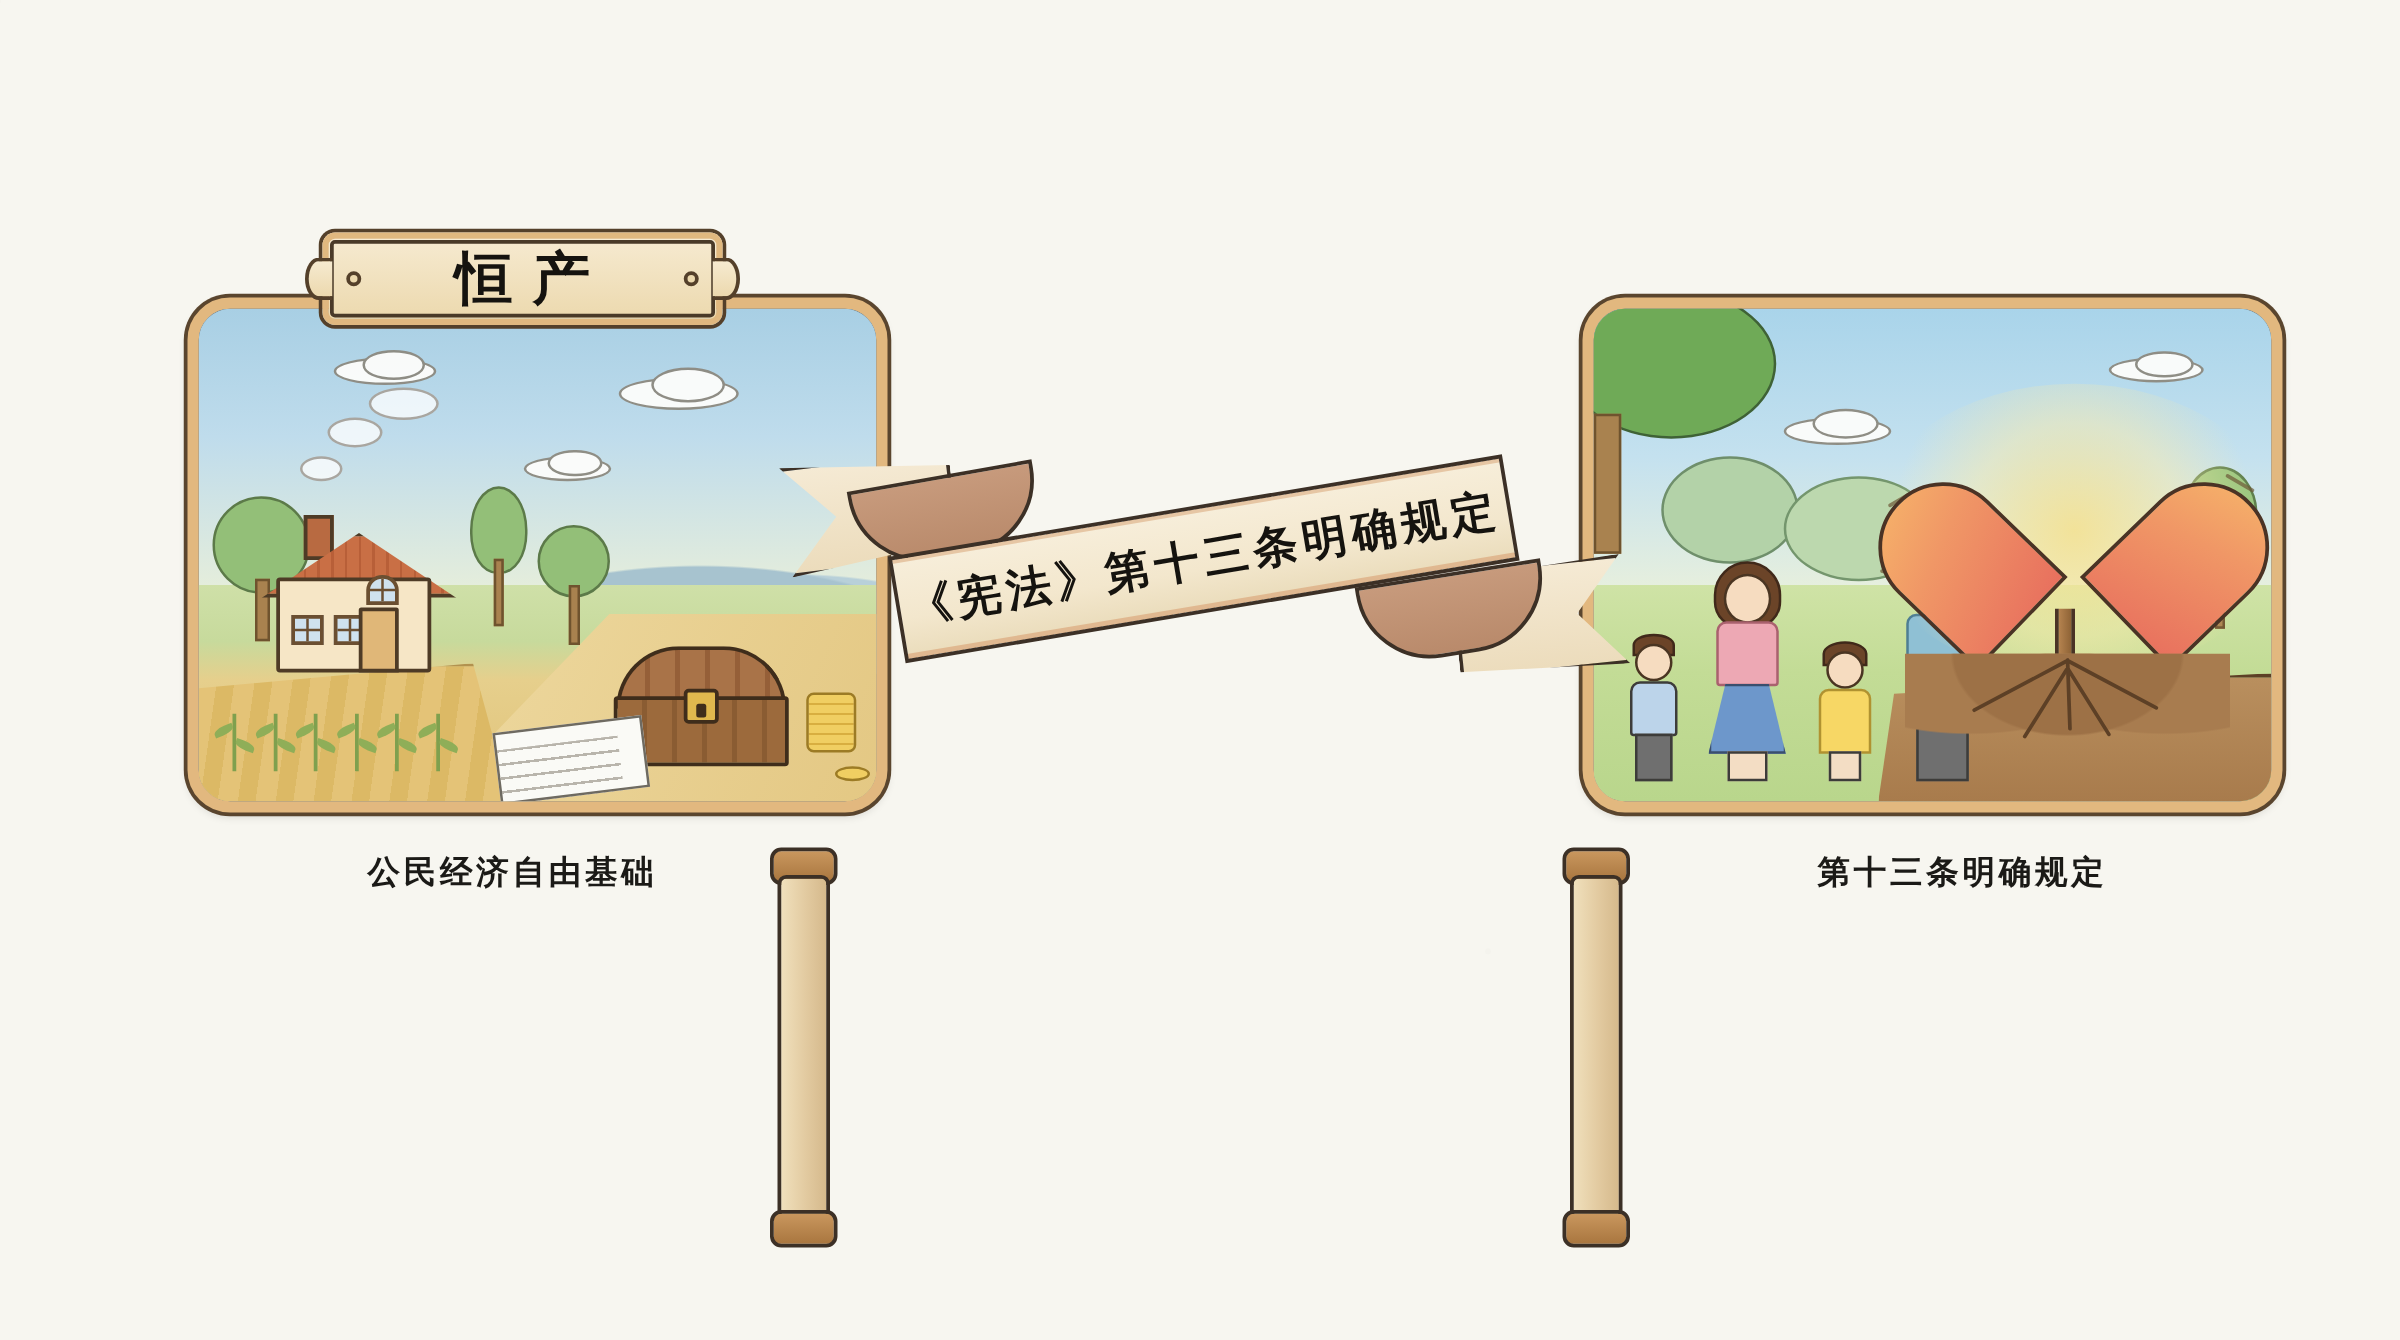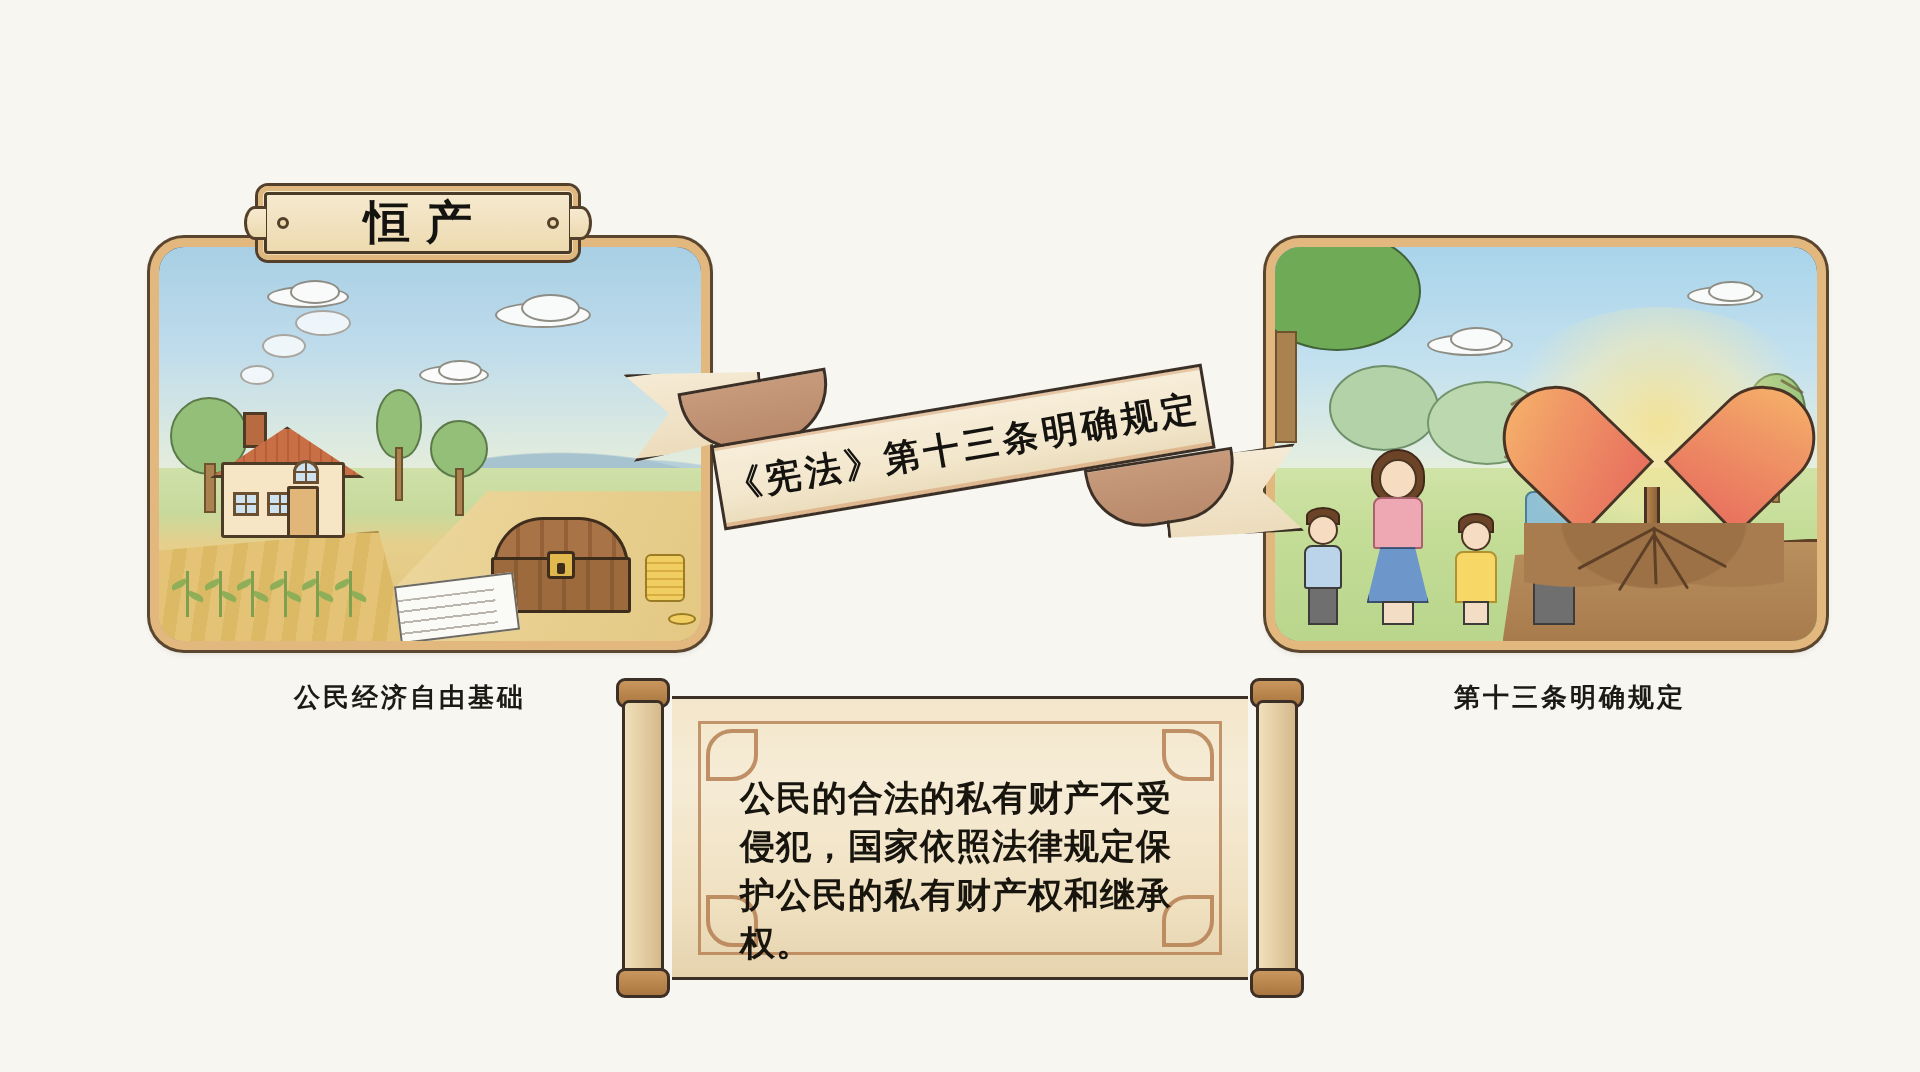--- a/index.html
+++ b/index.html
@@ -532,27 +532,20 @@
     <span class="tail left"></span>
     <span class="tail right"></span>
     <span class="fold l"></span>
     <span class="fold r"></span>
     <span class="band">
       <span class="txt">《宪法》第十三条明确规定</span>
     </span>
   </div>
 
   <div id="scroll">
-    <div class="sheet">
-      <span class="flourish tl"></span>
-      <span class="flourish tr"></span>
-      <span class="flourish bl"></span>
-      <span class="flourish br"></span>
-      <div class="body-text">公民的合法的私有财产不受侵犯，国家依照法律规定保护公民的私有财产权和继承权。</div>
-    </div>
     <div class="roller" id="roller-left">
       <span class="knob t"></span>
       <span class="rod"></span>
       <span class="knob b"></span>
     </div>
     <div class="roller" id="roller-right">
       <span class="knob t"></span>
       <span class="rod"></span>
       <span class="knob b"></span>
     </div>

